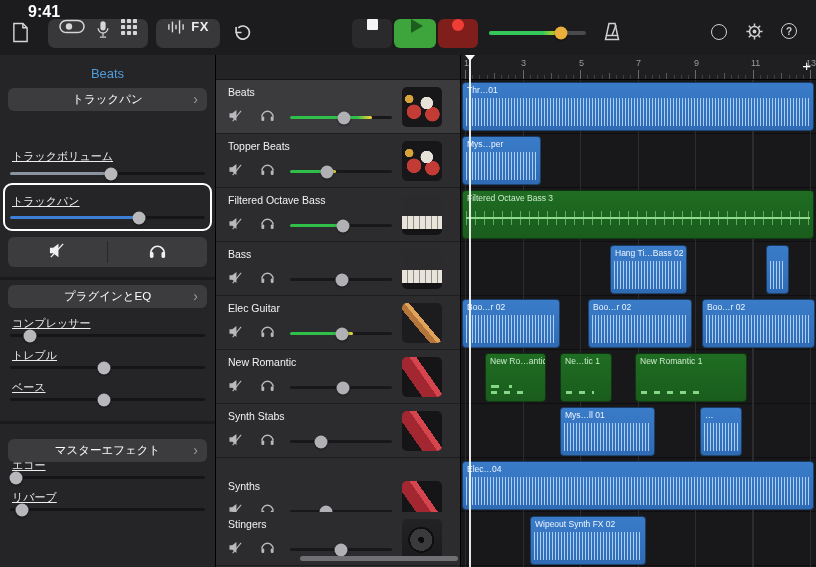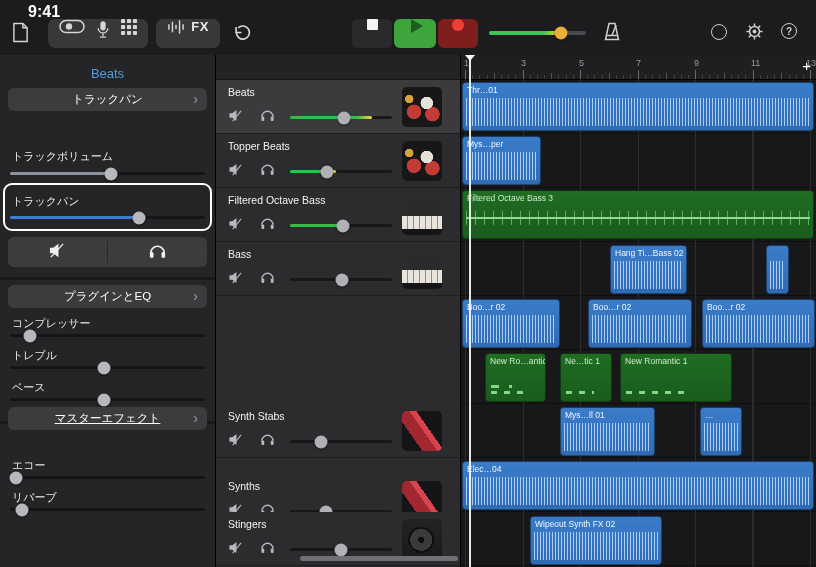--- a/index.html
+++ b/index.html
@@ -25,21 +25,21 @@
   .vslider{position:absolute;left:489px;top:31px;width:97px;height:4px;background:#4a4a4e;border-radius:2px;}
   .vfill{position:absolute;left:0;top:0;bottom:0;background:linear-gradient(90deg,#34c759 0 74%,#ffd60a);border-radius:2px;}
   .vknob{position:absolute;top:50%;transform:translate(-50%,-50%);width:13px;height:13px;border-radius:50%;background:#eaae3c;box-shadow:0 1px 2px rgba(0,0,0,.6);}
   .ring{width:16px;height:16px;border:1.5px solid #cfcfd2;border-radius:50%;display:flex;align-items:center;justify-content:center;font-size:10px;font-weight:bold;color:#cfcfd2;}
 
   
   .sidebar{position:absolute;left:0;top:55px;width:216px;height:512px;background:#252527;border-right:1px solid #000;}
   .sb-title{position:absolute;left:0;right:0;top:11px;text-align:center;font-size:13px;color:#4f9cdb;}
   .sbtn{position:absolute;left:8px;right:8px;height:23px;background:#3c3c3e;border-radius:6px;display:flex;align-items:center;justify-content:center;font-size:11.5px;color:#fff;}
   .sbtn .chev{position:absolute;right:9px;top:50%;transform:translateY(-55%);color:#9a9aa0;font-size:14px;}
-  .slabel{position:absolute;left:12px;font-size:11px;color:#ececec;}
+  .slabel{position:absolute;left:12px;font-size:11px;color:#ececec;text-decoration:underline;}
   .sslider{position:absolute;left:10px;right:10px;height:3px;background:#151517;border-radius:2px;}
   .sfill{position:absolute;left:0;top:0;bottom:0;border-radius:2px;background:#8b93a0;}
   .sfill.blue{background:#3d7fd6;}
   .sknob{position:absolute;top:50%;width:13px;height:13px;border-radius:50%;background:#b7b7bc;transform:translate(-50%,-50%);box-shadow:0 1px 2px rgba(0,0,0,.5);}
   .panbox{position:absolute;left:3px;right:3px;top:128px;height:48px;border:2.5px solid #fff;border-radius:9px;pointer-events:none;}
   .muterow{position:absolute;left:8px;right:8px;top:182px;height:30px;background:#3c3c3e;border-radius:6px;display:flex;}
   .mcell{flex:1;display:flex;align-items:center;justify-content:center;}
   .mdiv{width:1px;background:#28282a;margin:4px 0;}
   .ssep{position:absolute;left:0;right:0;height:3px;background:#1a1a1c;}
 
@@ -277,21 +277,21 @@
       <div class="sknob" style="left: 48%;"></div>
     </div>
 
     <div class="slabel" style="top:325px;">ベース</div>
     <div class="sslider" style="top:343px;">
       <div class="sknob" style="left: 48%;"></div>
     </div>
 
     <div class="ssep" style="top:366px;"></div>
 
-    <div class="sbtn" style="top:352px;text-decoration:underline;">
+    <div class="sbtn" style="top:384px;">
       <span>マスターエフェクト</span>
       <span class="chev">›</span>
     </div>
 
     <div class="slabel" style="top:403px;">エコー</div>
     <div class="sslider" style="top:421px;">
       <div class="sknob" style="left: 3%;"></div>
     </div>
 
     <div class="slabel" style="top:435px;">リバーブ</div>
@@ -368,21 +368,55 @@
             <rect x="1.5" y="9" width="3" height="5" rx="1.2" fill="#b9b9bd"></rect>
             <rect x="11.5" y="9" width="3" height="5" rx="1.2" fill="#b9b9bd"></rect>
           </svg></span>
       <div class="rslider">
         <div class="rmeter" style="width: 0%;"></div>
         <div class="rknob" style="left: 51%;"></div>
       </div>
       <div class="thumb keyboard"></div>
     </div>
 
-
+    <div class="trow" style="top:241px;">
+      <div class="tname">Elec Guitar</div>
+      <span class="ric" style="left:12px;"><svg width="15" height="13" viewBox="0 0 16 14" fill="#b9b9bd">
+            <path d="M1.5 4.5h3L9 1v12L4.5 9.5h-3z"></path>
+            <line x1="5" y1="13" x2="14" y2="2" stroke="#b9b9bd" stroke-width="1.2"></line>
+          </svg></span>
+      <span class="ric" style="left:44px;"><svg width="15" height="14" viewBox="0 0 16 15" fill="none">
+            <path d="M2 9.5a6 6 0 0 1 12 0" stroke="#b9b9bd" stroke-width="1.5"></path>
+            <rect x="1.5" y="9" width="3" height="5" rx="1.2" fill="#b9b9bd"></rect>
+            <rect x="11.5" y="9" width="3" height="5" rx="1.2" fill="#b9b9bd"></rect>
+          </svg></span>
+      <div class="rslider">
+        <div class="rmeter" style="width: 62%;"></div>
+        <div class="rknob" style="left: 51%;"></div>
+      </div>
+      <div class="thumb guitar"></div>
+    </div>
+
+    <div class="trow" style="top:295px;">
+      <div class="tname">New Romantic</div>
+      <span class="ric" style="left:12px;"><svg width="15" height="13" viewBox="0 0 16 14" fill="#b9b9bd">
+            <path d="M1.5 4.5h3L9 1v12L4.5 9.5h-3z"></path>
+            <line x1="5" y1="13" x2="14" y2="2" stroke="#b9b9bd" stroke-width="1.2"></line>
+          </svg></span>
+      <span class="ric" style="left:44px;"><svg width="15" height="14" viewBox="0 0 16 15" fill="none">
+            <path d="M2 9.5a6 6 0 0 1 12 0" stroke="#b9b9bd" stroke-width="1.5"></path>
+            <rect x="1.5" y="9" width="3" height="5" rx="1.2" fill="#b9b9bd"></rect>
+            <rect x="11.5" y="9" width="3" height="5" rx="1.2" fill="#b9b9bd"></rect>
+          </svg></span>
+      <div class="rslider">
+        <div class="rmeter" style="width: 0%;"></div>
+        <div class="rknob" style="left: 52%;"></div>
+      </div>
+      <div class="thumb synth"></div>
+    </div>
 
     <div class="trow" style="top:349px;">
       <div class="tname">Synth Stabs</div>
       <span class="ric" style="left:12px;"><svg width="15" height="13" viewBox="0 0 16 14" fill="#b9b9bd">
             <path d="M1.5 4.5h3L9 1v12L4.5 9.5h-3z"></path>
             <line x1="5" y1="13" x2="14" y2="2" stroke="#b9b9bd" stroke-width="1.2"></line>
           </svg></span>
       <span class="ric" style="left:44px;"><svg width="15" height="14" viewBox="0 0 16 15" fill="none">
             <path d="M2 9.5a6 6 0 0 1 12 0" stroke="#b9b9bd" stroke-width="1.5"></path>
             <rect x="1.5" y="9" width="3" height="5" rx="1.2" fill="#b9b9bd"></rect>
@@ -485,40 +519,40 @@
 
     <div class="region green" style="left:24px;top:298px;width:61px;">
       <div class="rlabel">New Ro…antic 1</div>
       <div class="midinotes"></div>
       <div class="midinotes2"></div>
     </div>
     <div class="region green" style="left:99px;top:298px;width:52px;">
       <div class="rlabel">Ne…tic 1</div>
       <div class="midinotes"></div>
     </div>
-    <div class="region green" style="left:159px;top:298px;width:112px;">
+    <div class="region green" style="left:174px;top:298px;width:112px;">
       <div class="rlabel">New Romantic 1</div>
       <div class="midinotes"></div>
     </div>
 
     <div class="region blue" style="left:99px;top:352px;width:95px;">
       <div class="rlabel">Mys…ll 01</div>
       <div class="wave"></div>
     </div>
     <div class="region blue" style="left:239px;top:352px;width:42px;">
       <div class="rlabel">…</div>
       <div class="wave"></div>
     </div>
 
     <div class="region blue" style="left:1px;top:406px;width:352px;">
       <div class="rlabel">Elec…04</div>
       <div class="wave"></div>
     </div>
 
-    <div class="region blue" style="left:69px;top:461px;width:132px;">
+    <div class="region blue" style="left:69px;top:461px;width:116px;">
       <div class="rlabel">Wipeout Synth FX 02</div>
       <div class="wave"></div>
     </div>
   </div>
 
   <div class="ph-cap"></div>
   <div class="playhead"></div>
   <div class="hscroll"></div>
 
 </div>

